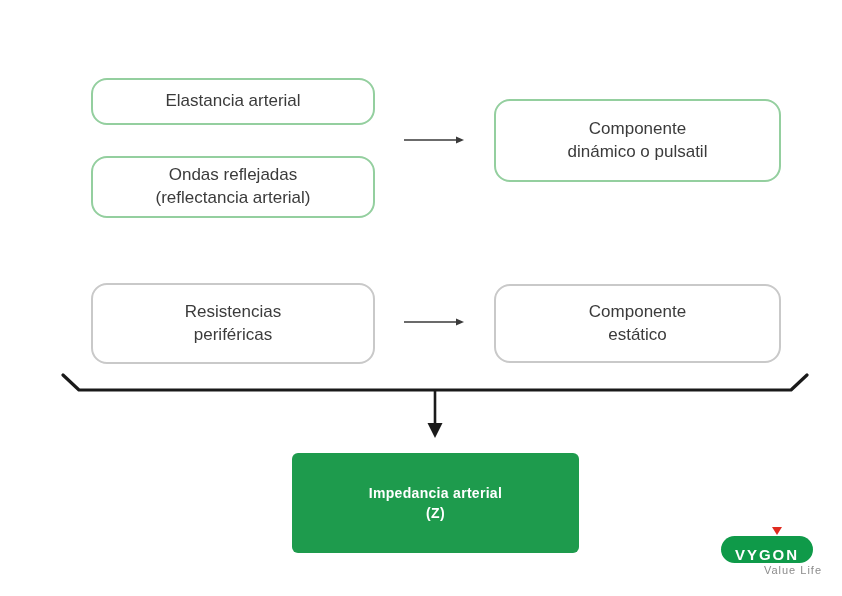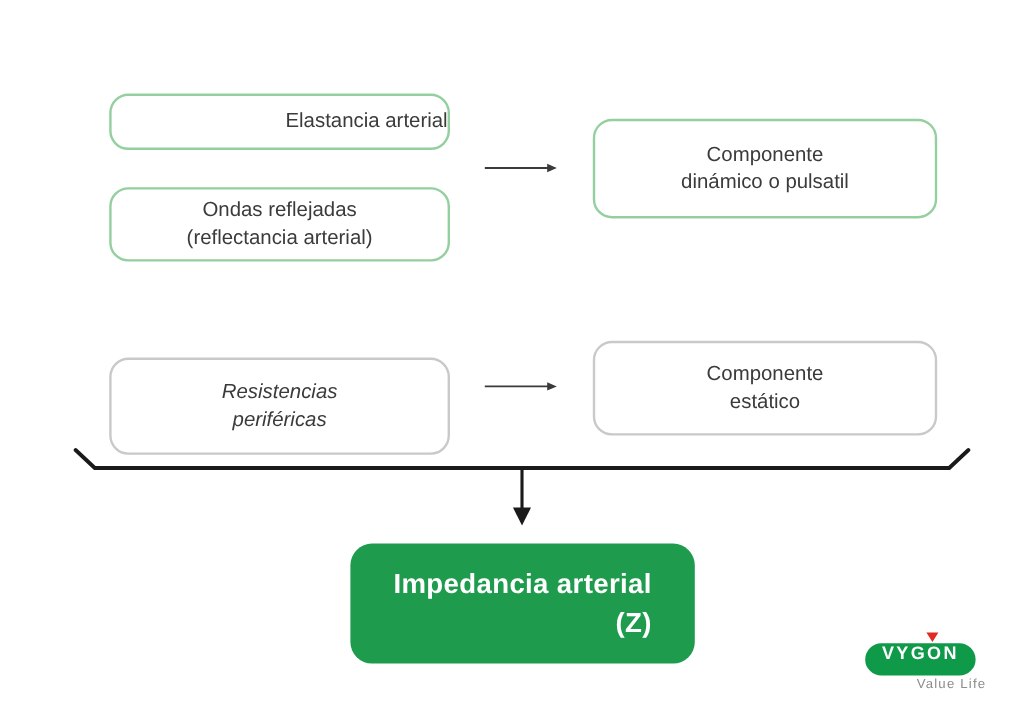--- a/index.html
+++ b/index.html
@@ -25,57 +25,57 @@
     background: #ffffff;
     color: #3b3b3b;
     font-size: 17px;
     line-height: 1.35;
     white-space: pre-line;
     box-sizing: border-box;
   }
   .box.green-border { border: 2px solid #94cf9f; }
   .box.gray-border  { border: 2px solid #c9c9c9; }
 
-  .box-elastancia   { left: 91px;  top: 78px;  width: 284px; height: 47px; justify-content: flex-end; }
+  .box-elastancia   { left: 91px;  top: 78px;  width: 284px; height: 47px; }
   .box-ondas        { left: 91px;  top: 156px; width: 284px; height: 62px; }
   .box-dinamico     { left: 494px; top: 99px;  width: 287px; height: 83px; }
-  .box-resistencias { left: 91px;  top: 298px; width: 284px; height: 81px; font-style: italic; }
+  .box-resistencias { left: 91px;  top: 283px; width: 284px; height: 81px; }
   .box-estatico     { left: 494px; top: 284px; width: 287px; height: 79px; }
 
   .arrow-right { position: absolute; width: 70px; height: 16px; }
   .arrow-right.a1 { left: 400px; top: 132px; }
   .arrow-right.a2 { left: 400px; top: 314px; }
 
   .brace-svg { position: absolute; left: 0; top: 0; width: 842px; height: 596px; pointer-events: none; }
 
   .result-box {
     position: absolute;
     left: 292px; top: 453px; width: 287px; height: 100px;
     background: #1e9b4d;
-    border-radius: 18px;
+    border-radius: 6px;
     display: flex;
     align-items: center;
     justify-content: center;
-    text-align: right;
+    text-align: center;
     color: #ffffff;
-    font-size: 23px;
+    font-size: 14px;
     font-weight: 800;
     line-height: 1.45;
     white-space: pre-line;
     letter-spacing: 0.3px;
   }
 
   .logo { position: absolute; left: 718px; top: 524px; width: 106px; height: 58px; }
   .logo-pill {
     position: absolute;
     left: 3px; top: 12px; width: 92px; height: 27px;
     background: #0f9a49;
     border-radius: 14px;
     display: flex;
-    align-items: flex-start;
+    align-items: flex-end;
     justify-content: center;
     color: #ffffff;
     font-weight: 800;
     font-size: 15px;
     letter-spacing: 2px;
   }
   .logo-triangle {
     position: absolute;
     left: 54px; top: 3px;
     width: 0; height: 0;

